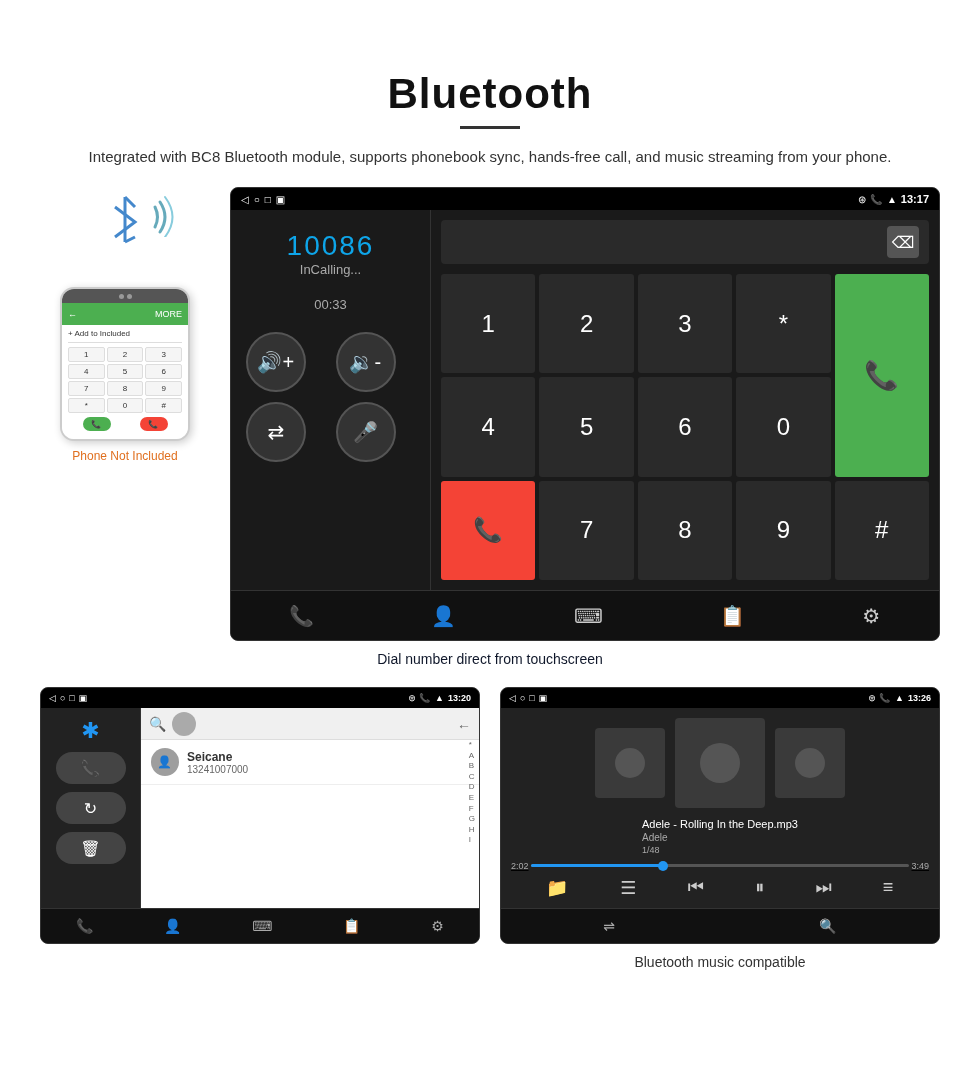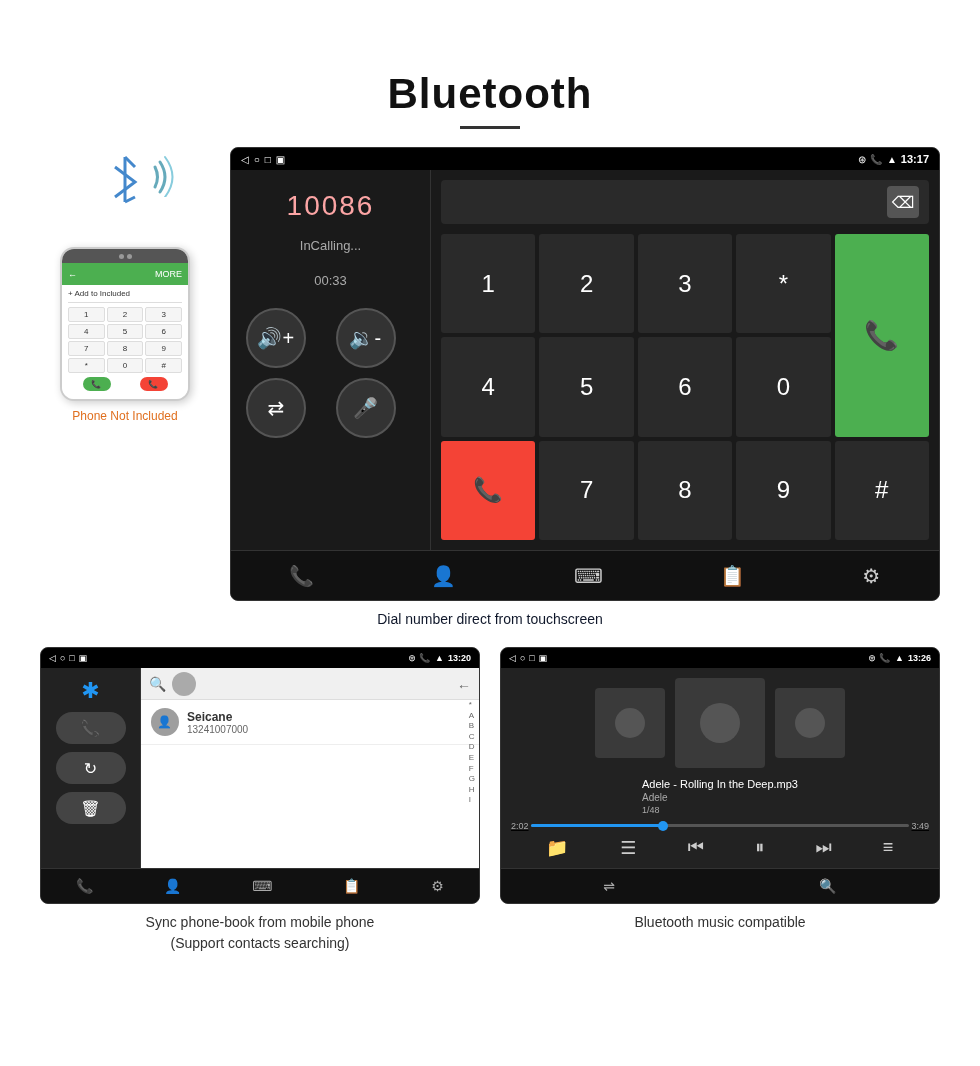--- a/index.html
+++ b/index.html
@@ -169,24 +169,24 @@
     .dial-left-panel {
       width: 200px;
       background: #1a1a1a;
       padding: 20px 15px;
       display: flex;
       flex-direction: column;
       align-items: center;
       border-right: 1px solid #333;
     }
     .dial-number {
-      color: #fca5a5;
+      color: #0ea5e9;
       font-size: 28px;
       font-weight: 300;
-      margin-bottom: 16px;
+      margin-bottom: 0;
       letter-spacing: 2px;
     }
     .dial-status {
       color: #aaa;
       font-size: 13px;
       margin-bottom: 20px;
     }
     .dial-timer {
       color: #aaa;
       font-size: 13px;
@@ -521,20 +521,21 @@
     .music-nav span { color: #aaa; font-size: 14px; }
   </style>
 </head>
 <body>
 
 <div class="page-wrapper">
 
   <div class="title-section">
     <h1 class="main-title">Bluetooth</h1>
     <div class="title-underline"></div>
+    <p class="description">Integrated with BC8 Bluetooth module, supports phonebook sync, hands-free call, and music streaming from your phone.</p>
   </div>
 
   <div class="middle-section">
 
     <div class="phone-column">
 
       <div class="bluetooth-icon-area">
 
         <svg width="50" height="50" style="position:absolute; right:0; top:0;">
           <path d="M30 40 Q35 30 30 20" stroke="#6ab" fill="none" stroke-width="3" stroke-linecap="round"></path>
@@ -730,21 +731,20 @@
         </div>
 
         <div class="contacts-nav">
           <span>📞</span>
           <span>👤</span>
           <span>⌨</span>
           <span>📋</span>
           <span>⚙</span>
         </div>
       </div>
-      <div class="screenshot-caption">Sync phone-book from mobile phone<br>(Support contacts searching)</div>
     </div>
 
     <div>
       <div class="screenshot-box music-screen">
 
         <div class="music-status">
           <div style="display:flex;gap:4px;">
             <span>◁</span>
             <span>○</span>
             <span>□</span>

